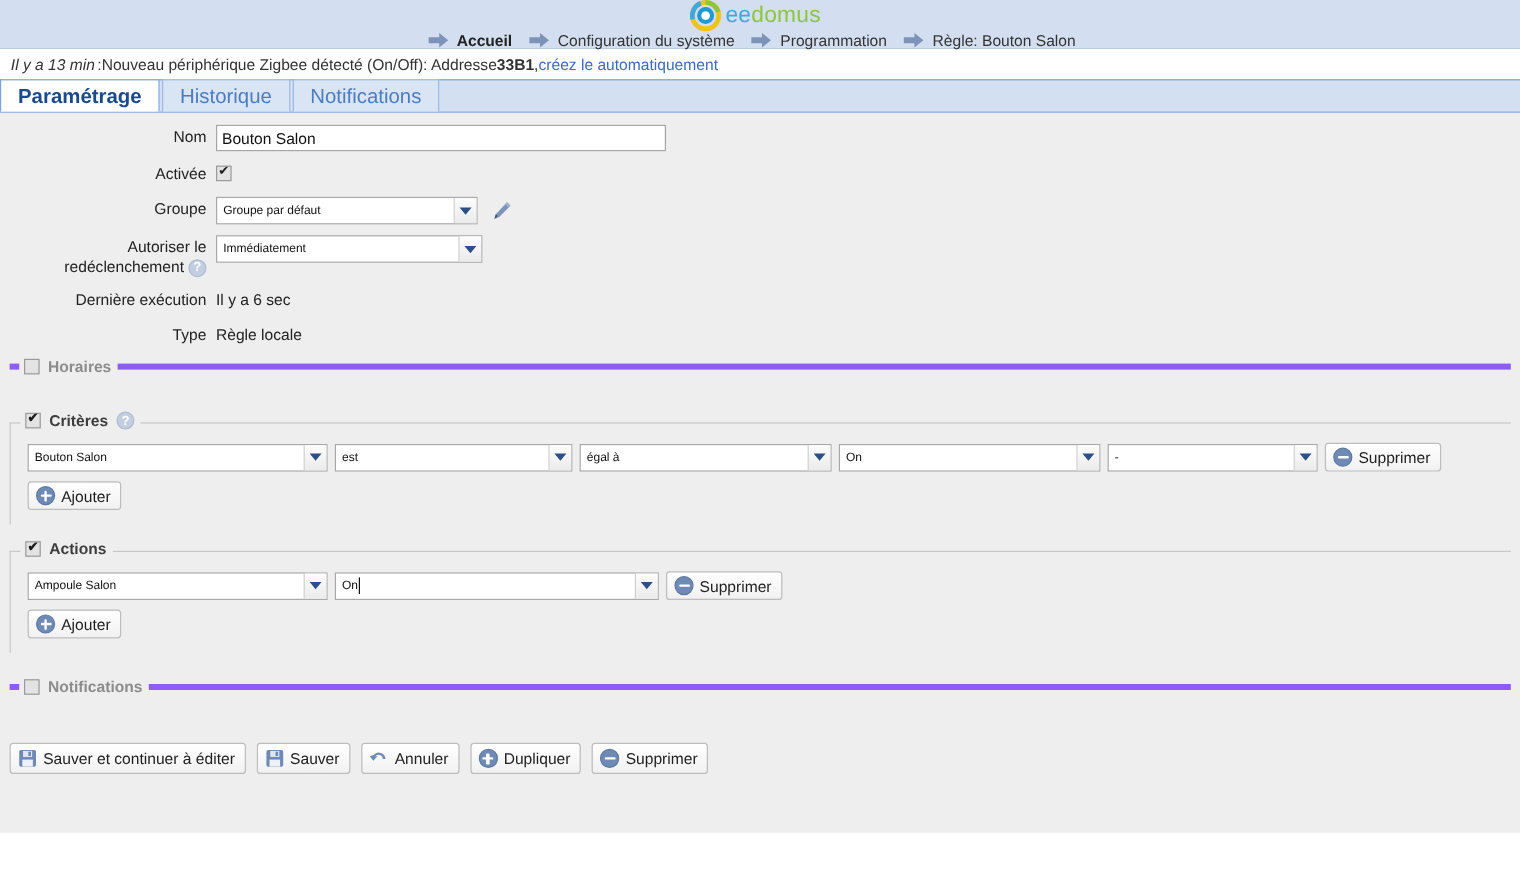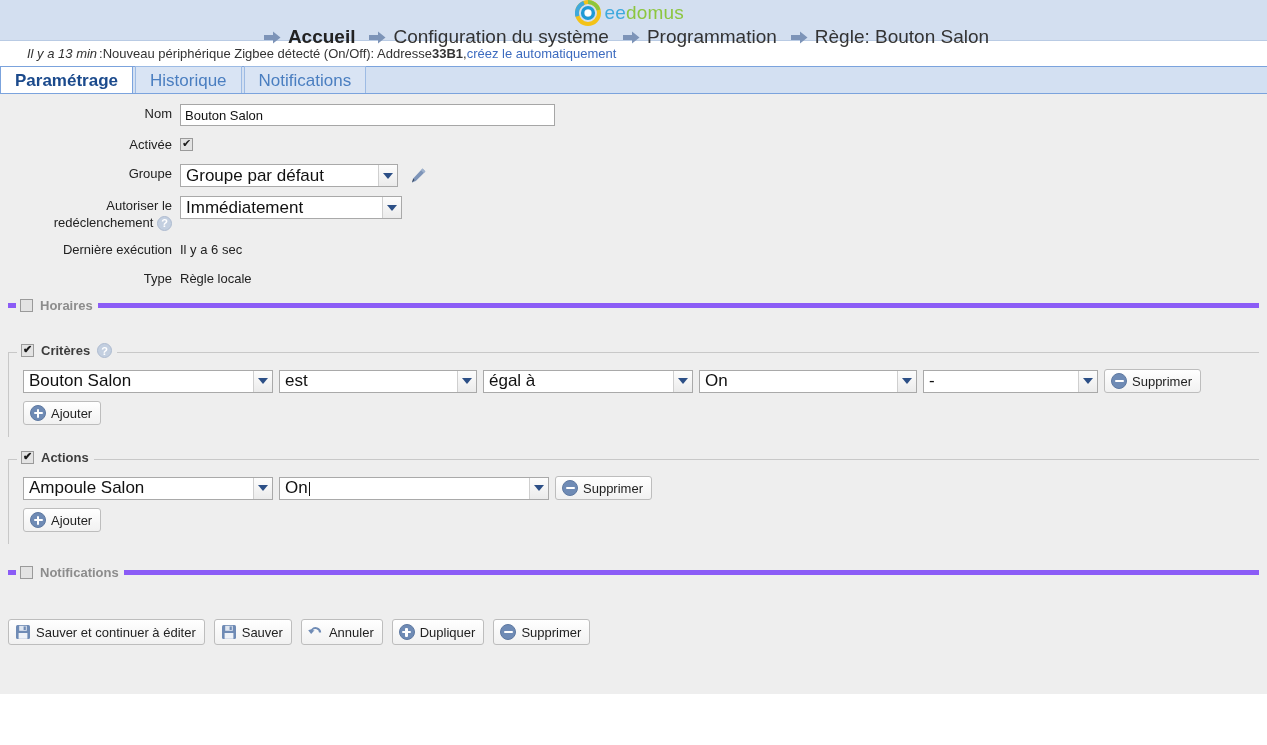--- a/index.html
+++ b/index.html
@@ -40,21 +40,21 @@
     margin-left: 4px;
     font-weight: 400;
   }
   .logo-text .ee { color: #3fa9dd; }
   .logo-text .domus { color: #8cc63f; }
 
   .breadcrumb {
     display: flex;
     align-items: center;
     gap: 0px;
-    font-size: 19px;
+    font-size: 13px;
     color: #333;
   }
   .crumb {
     display: flex;
     align-items: center;
     margin-right: 14px;
   }
   .crumb .arrow {
     width: 17px; height: 13px;
     margin-right: 7px;
@@ -62,21 +62,21 @@
   }
   .crumb-label { white-space: nowrap; }
   .crumb.current .crumb-label { font-weight: bold; color: #222; }
 
   
   .notice {
     height: 25px;
     background: #ffffff;
     display: flex;
     align-items: center;
-    padding-left: 27px;
+    padding-left: 9px;
     font-size: 13px;
     color: #333;
     box-sizing: border-box;
   }
   .notice .ago { font-style: italic; margin-right: 2px; }
   .notice b { font-weight: bold; }
   .notice a { color: #3c6bbf; text-decoration: none; }
 
   
   .tabbar {
@@ -149,21 +149,21 @@
     outline: none;
   }
   .sel {
     height: 23px;
     border: 1px solid #a9a9a9;
     background: #ffffff;
     display: inline-flex;
     align-items: center;
     box-sizing: border-box;
     position: relative;
-    font-size: 17px;
+    font-size: 10px;
     color: #111;
   }
   .sel .sel-text {
     padding-left: 5px;
     flex: 1 1 auto;
     white-space: nowrap;
     overflow: hidden;
   }
   .sel .sel-btn {
     width: 18px;

